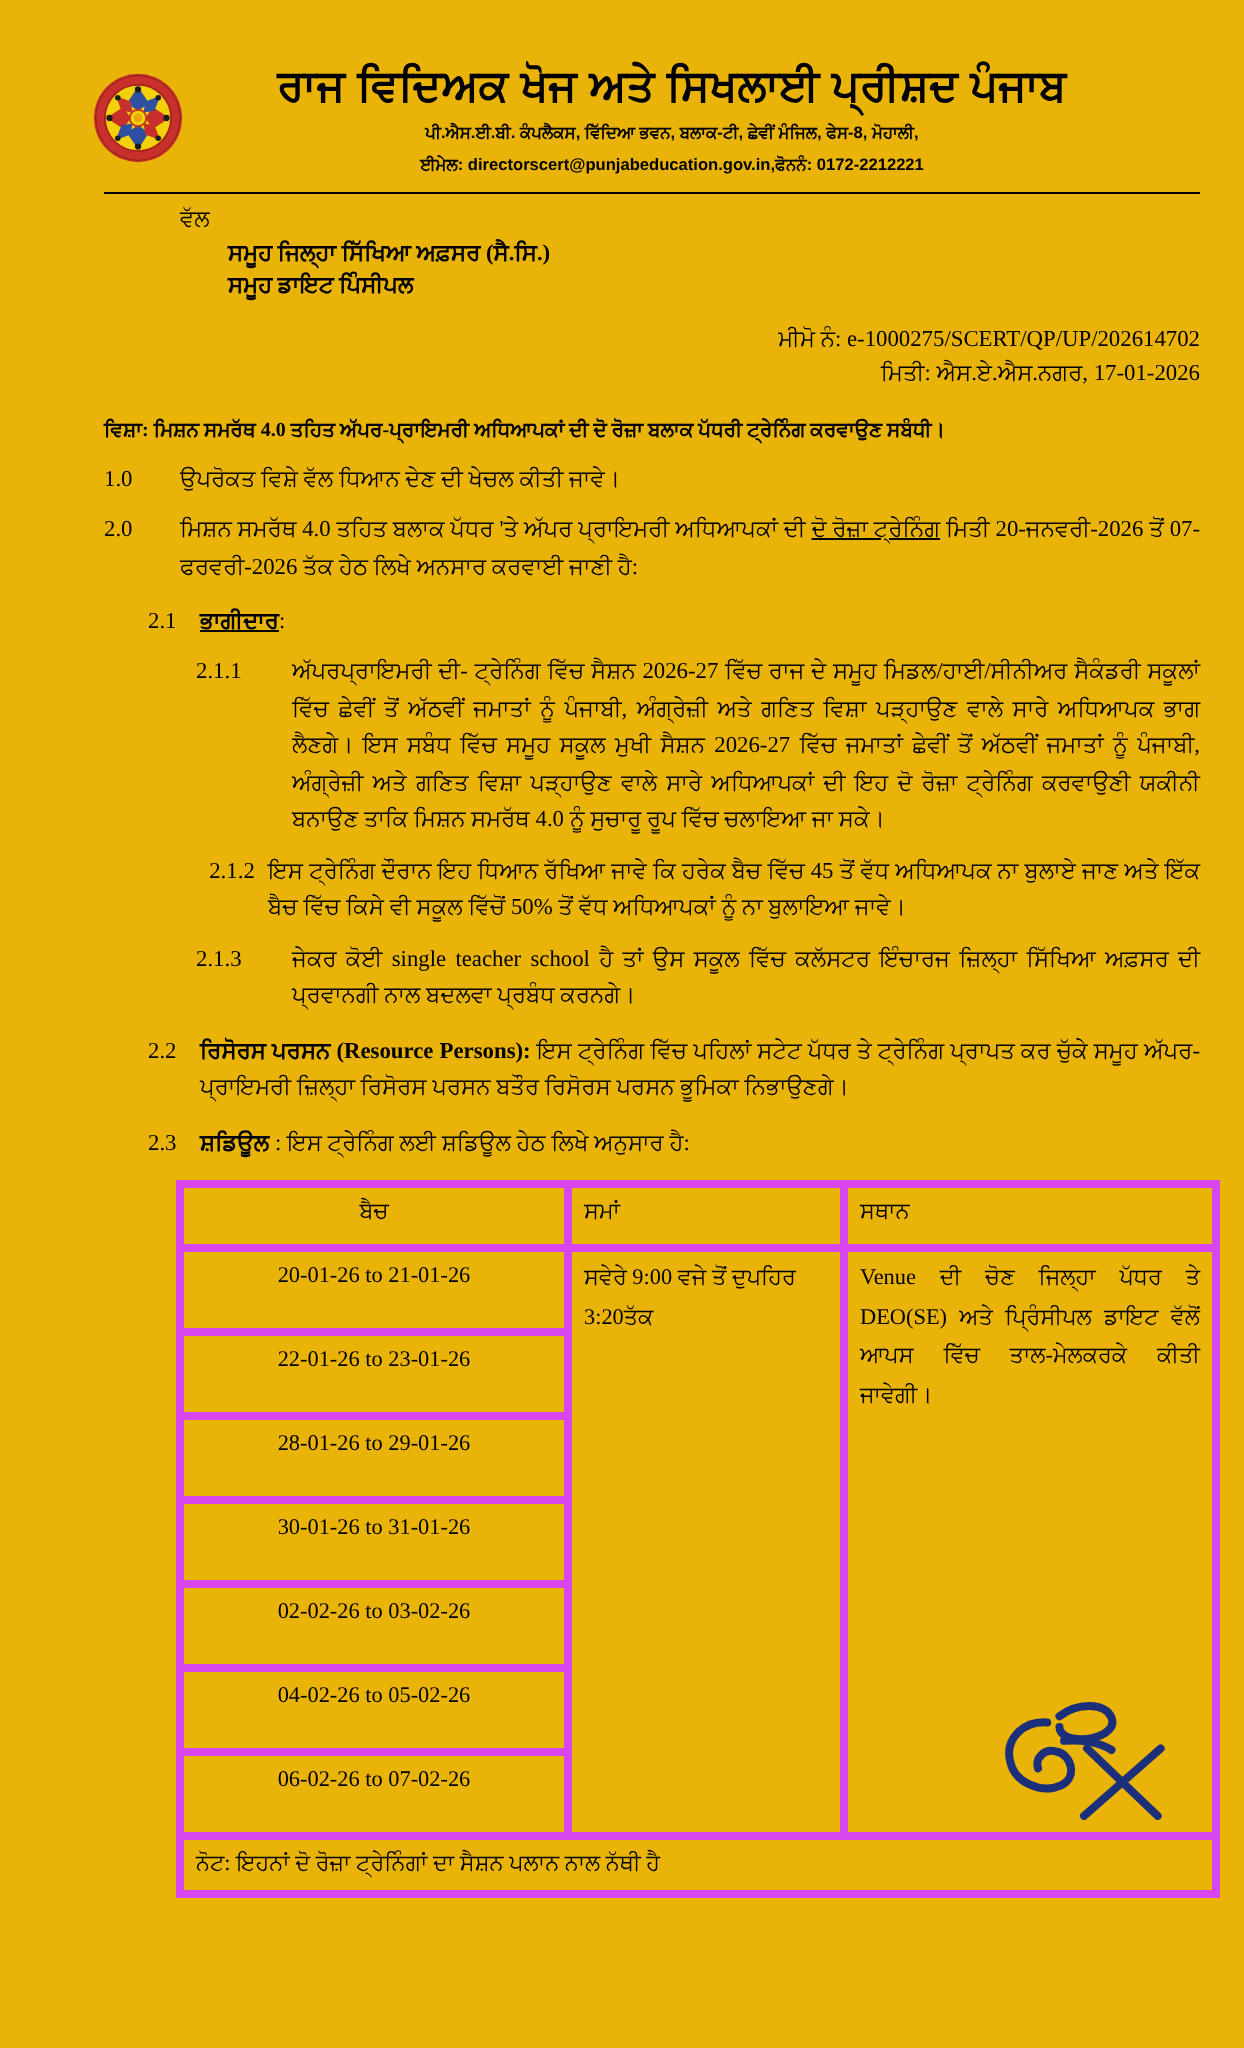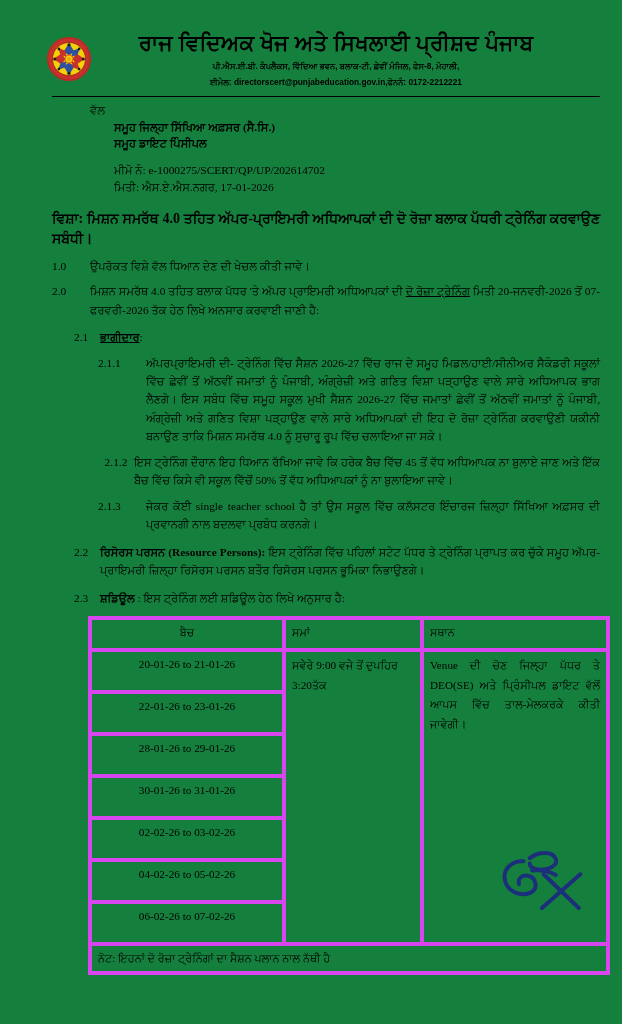--- a/index.html
+++ b/index.html
@@ -8,21 +8,21 @@
     background: #ffffff;
   }
   body {
     font-family: "Liberation Serif", "DejaVu Serif", serif;
     color: #000000;
   }
   .page {
     position: relative;
     width: 622px;
     height: 1024px;
-    background: #15803d;
+    background: #eab308;
     overflow: hidden;
     box-sizing: border-box;
   }
 
   
   .letterhead {
     display: flex;
     align-items: flex-start;
     padding: 30px 18px 0 46px;
   }
@@ -61,27 +61,27 @@
 
   
   .doc-body {
     padding: 5px 22px 0 52px;
     font-size: 11.4px;
     line-height: 1.42;
   }
   .to-label { margin: 0 0 1px 38px; font-size: 11.4px; }
   .addressee { margin-left: 62px; }
   .addressee div { line-height: 1.45; font-weight: bold; }
-  .memo-block { margin: 10px 0 0 62px; }
+  .memo-block { margin: 10px 0 0 62px; text-align: right; }
   .memo-block div { line-height: 1.5; }
 
   .subject {
     margin: 13px 0 0 0;
     font-weight: bold;
-    font-size: 14px;
+    font-size: 10px;
     line-height: 1.45;
     text-align: justify;
   }
 
   .clause {
     display: flex;
     margin-top: 7px;
     line-height: 1.62;
   }
   .clause .num {

